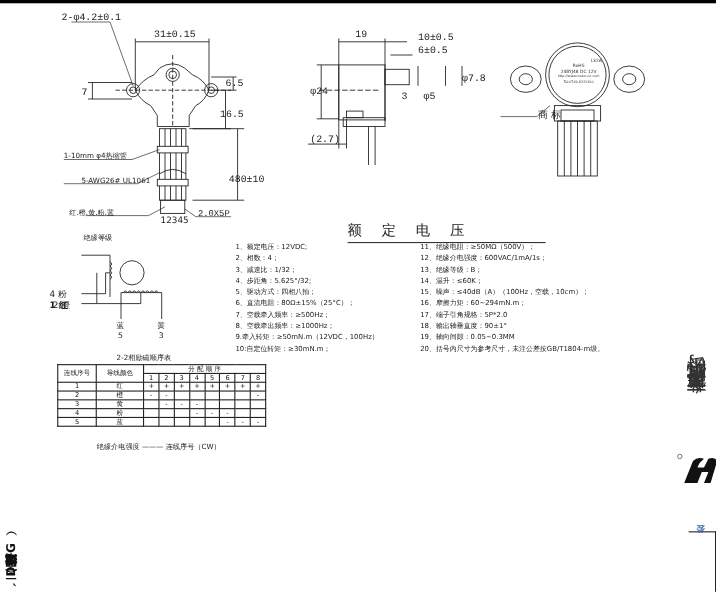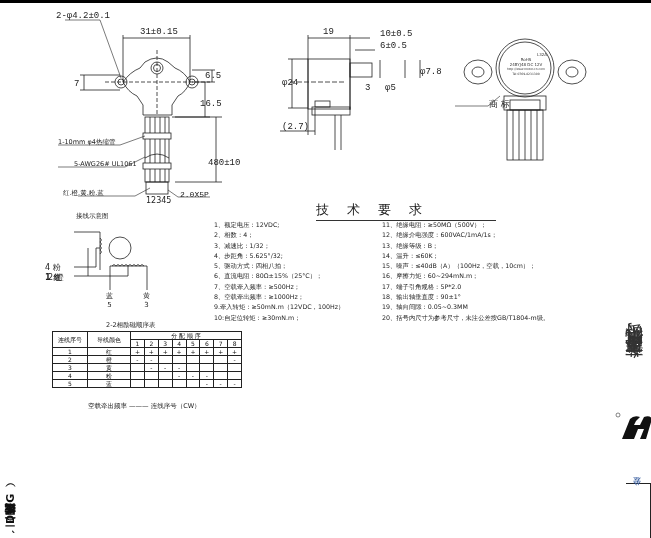--- a/index.html
+++ b/index.html
@@ -150,21 +150,21 @@
 
 <div class="abs caption" style="left:460px;top:98px;font-size:9px;padding-left:29px;">商 标</div>
 <div class="abs" style="left:505px;top:52px;font-size:4px;line-height:5px;color:#333;text-align:center;width:42px;">
   <div style="text-align:right">L32A</div>
   <div><span>RoHS</span></div>
   <div><span>24BYJ48</span> <span>DC 12V</span></div>
   <div style="font-size:3px">http://www.motor-cn.com</div>
   <div style="font-size:3px">Tel:0769-8231300</div>
 </div>
 
-<div class="abs caption" style="left:76px;top:212px;">接线示意图</div>
+<div class="abs caption" style="left:76px;top:212px;">绝缘等级</div>
 <div class="abs caption" style="left:48px;top:228px;font-size:8px;margin-top:44px;"><span>2</span> <span>橙</span></div>
 <div class="abs caption" style="left:45px;top:262px;font-size:8px;"><span>4</span> <span>粉</span></div>
 <div class="abs caption" style="left:45px;top:272px;font-size:8px;font-weight:bold;"><span>1</span> <span>红</span></div>
 <div class="abs caption" style="left:106px;top:292px;font-size:7px;text-align:center;line-height:9px;">
     <div>蓝</div>
     <div>5</div>
   </div>
 <div class="abs caption" style="left:143px;top:292px;font-size:7px;text-align:center;line-height:9px;">
     <div>黄</div>
     <div>3</div>
@@ -244,24 +244,24 @@
         <td></td>
         <td></td>
         <td></td>
         <td>-</td>
         <td>-</td>
         <td>-</td>
   </tr>
 </tbody>
   </table>
 <div class="abs caption" style="left:88px;top:402px;">
-  <span>空载牵出频率</span> ——— <span>连线序号（CW）</span>
-</div>
-
-<div class="abs req-title" style="left:316px;top:201px;border-bottom:1px solid #333;padding:0 0 1px 0;width:180px;">技术要求</div>
+  <span>绝缘介电强度</span> ——— <span>连线序号（CW）</span>
+</div>
+
+<div class="abs req-title" style="left:316px;top:201px;border-bottom:1px solid #333;padding:0 0 1px 0;width:180px;">额定电压</div>
 <div class="abs spec" style="left:214px;top:220px;">
   <div>1、额定电压：12VDC;</div>
   <div>2、相数：4；</div>
   <div>3、减速比：1/32；</div>
   <div>4、步距角：5.625°/32;</div>
   <div>5、驱动方式：四相八拍；</div>
   <div>6、直流电阻：80Ω±15%（25°C）；</div>
   <div>7、空载牵入频率：≥500Hz；</div>
   <div>8、空载牵出频率：≥1000Hz；</div>
   <div>9.牵入转矩：≥50mN.m（12VDC，100Hz）</div>

